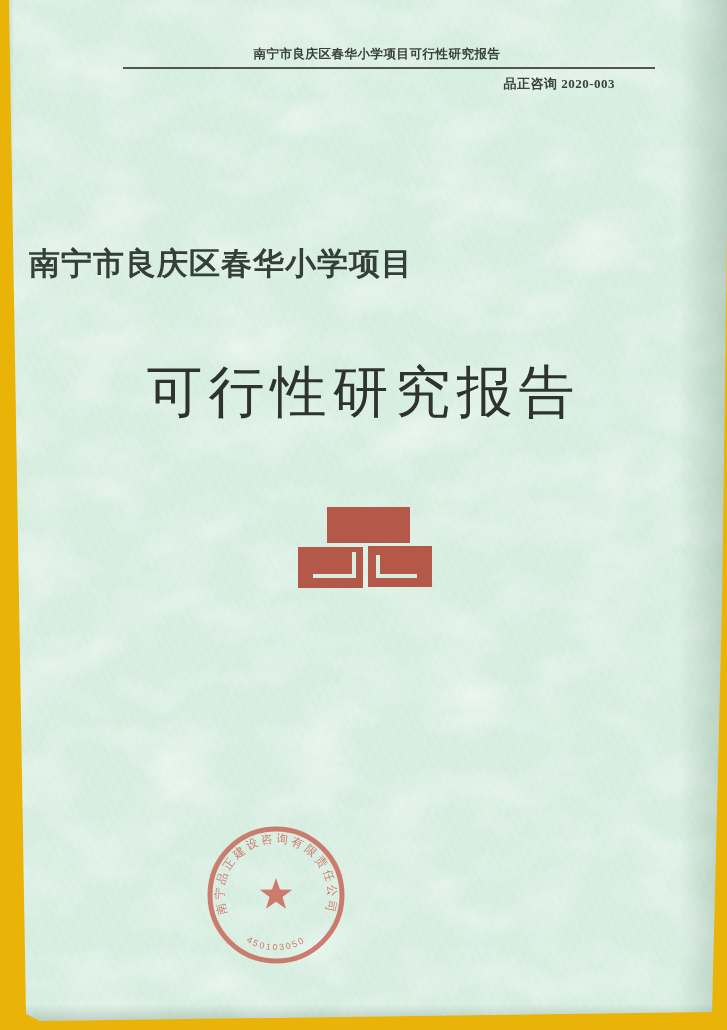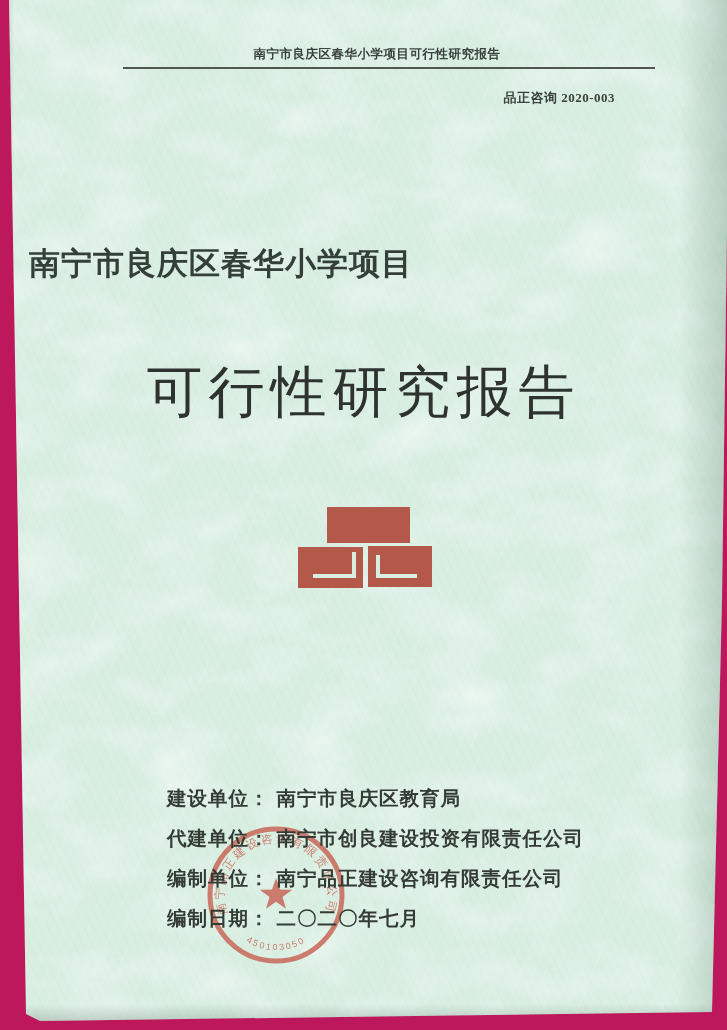--- a/index.html
+++ b/index.html
@@ -1,16 +1,16 @@
 <!DOCTYPE html>
 <html><head>
 <meta charset="utf-8">
 <style>
   html,body{margin:0;padding:0;background:#0c0e0c;}
-  .scan{position:relative;width:727px;height:1030px;overflow:hidden;background:#be185d;}
+  .scan{position:relative;width:727px;height:1030px;overflow:hidden;background:#eab308;}
   .paper{
     position:absolute;inset:0;
     background-color:#d8eee1;
     background-image:
       repeating-linear-gradient(112deg, rgba(255,255,255,0.05) 0 2px, rgba(0,0,0,0) 2px 11px),
       repeating-linear-gradient(64deg, rgba(150,195,170,0.07) 0 1px, rgba(0,0,0,0) 1px 8px);
     clip-path: polygon(9px 0px, 727px 0px, 727px 230px, 722px 600px, 712px 1012px, 40px 1021px, 26px 1014px);
   }
   .texture{position:absolute;inset:0;z-index:0;opacity:.5;}
   .edge-shade{position:absolute;pointer-events:none;z-index:4;}
@@ -22,21 +22,21 @@
     background:linear-gradient(to bottom, rgba(0,0,0,0), rgba(20,35,26,0.25));}
 
   .running-header{
     position:absolute;left:123px;top:46px;width:508px;z-index:2;
     text-align:center;
     font-family:"Liberation Serif", serif;
     font-weight:700;font-size:12.5px;color:#39413b;letter-spacing:0.5px;
   }
   .header-rule{position:absolute;left:123px;top:67px;width:532px;height:1.5px;background:#51564f;z-index:2;}
   .doc-code{
-    position:absolute;top:89px;right:112px;z-index:2;
+    position:absolute;top:75px;right:112px;z-index:2;
     font-family:"Liberation Serif", serif;
     font-weight:700;font-size:13px;color:#3a423c;letter-spacing:0.5px;
   }
   .project-title{
     position:absolute;left:13px;top:227px;width:727px;margin:16px;z-index:2;
     font-family:"Liberation Serif", serif;
     font-weight:700;font-size:31px;color:#333f38;letter-spacing:1px;
   }
   .report-title{
     position:absolute;left:0;top:355px;width:727px;margin:0;z-index:2;
@@ -96,32 +96,18 @@
       <circle cx="0" cy="0" r="66" fill="none" stroke="#c75f50" stroke-width="5"></circle>
       <polygon fill="#c75f50" points="0,-17 4,-5.5 16.2,-5.3 6.5,2.1 10,13.8 0,6.8 -10,13.8 -6.5,2.1 -16.2,-5.3 -4,-5.5"></polygon>
       <text font-size="11.5" letter-spacing="3" fill="#c75f50">
         <textPath href="#sealTopArc" startOffset="50%" text-anchor="middle">南宁品正建设咨询有限责任公司</textPath>
       </text>
       <text font-size="9" letter-spacing="2" fill="#c75f50">
         <textPath href="#sealBottomArc" startOffset="50%" text-anchor="middle">450103050</textPath>
       </text>
     </svg>
 
-    <div class="info">
-      <div class="info-row">
-        <span class="info-label">建设单位：</span><span class="info-value">南宁市良庆区教育局</span>
-      </div>
-      <div class="info-row">
-        <span class="info-label">代建单位：</span><span class="info-value">南宁市创良建设投资有限责任公司</span>
-      </div>
-      <div class="info-row">
-        <span class="info-label">编制单位：</span><span class="info-value">南宁品正建设咨询有限责任公司</span>
-      </div>
-      <div class="info-row">
-        <span class="info-label">编制日期：</span><span class="info-value">二〇二〇年七月</span>
-      </div>
-    </div>
 
     <div class="edge-shade right"></div>
     <div class="edge-shade left"></div>
     <div class="edge-shade bottom"></div>
   </div>
 </div>
 
 </body></html>

